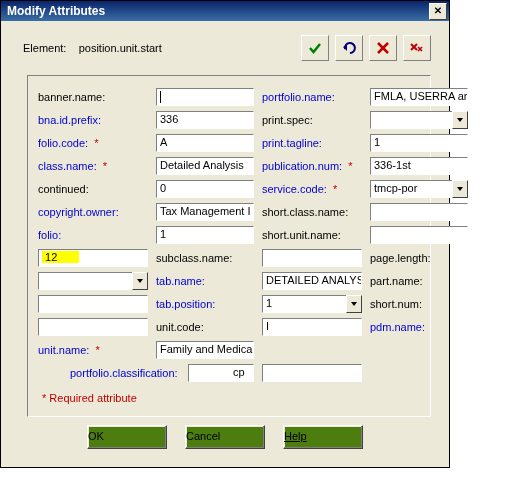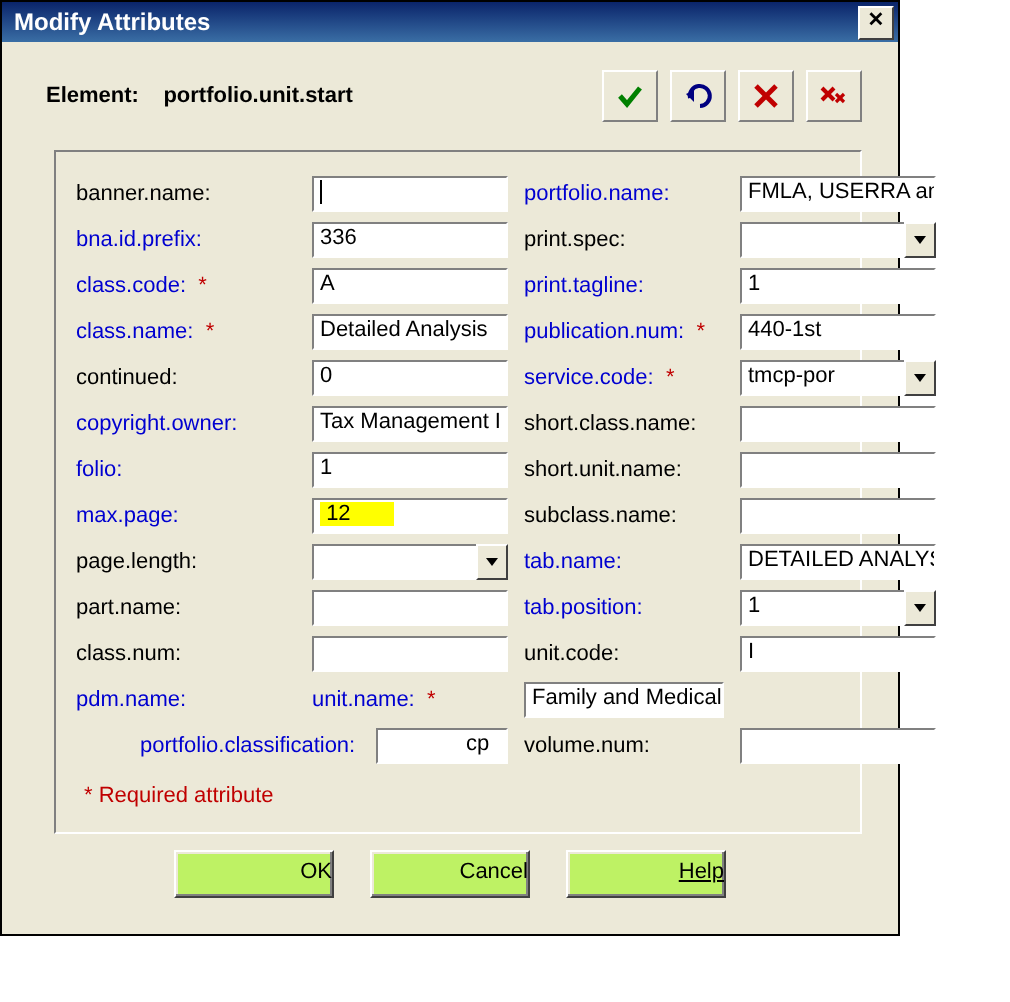--- a/index.html
+++ b/index.html
@@ -40,21 +40,21 @@
     text-align: center;
     color: #000;
     font-weight: bold;
   }
   .toolbar-row {
     display: flex;
     align-items: center;
     justify-content: space-between;
     padding: 14px 18px 6px 22px;
   }
-  .el-label { font-weight: bold; }
+  .el-label { font-weight: normal; }
   .tool-btns { display: flex; gap: 6px; }
   .tbtn {
     width: 26px;
     height: 24px;
     background: #ece9d8;
     border: 1px solid #fff;
     border-right-color: #808080;
     border-bottom-color: #808080;
     display: flex;
     align-items: center;
@@ -122,27 +122,27 @@
   }
   .bottom-btns {
     display: flex;
     justify-content: center;
     gap: 18px;
     padding: 8px 0 18px 0;
   }
   .btn {
     min-width: 78px;
     height: 22px;
-    background: #bef264;
+    background: #4d7c0f;
     border: 1px solid #fff;
     border-right-color: #404040;
     border-bottom-color: #404040;
     box-shadow: inset -1px -1px 0 #808080, inset 1px 1px 0 #ece9d8;
     font: inherit;
-    text-align: right;
+    text-align: left;
     line-height: 20px;
   }
   .btn u { }
   .portfolio-row { grid-column: 1 / span 2; display:flex; gap:8px; align-items:center;}
   .portfolio-row .lbl { width:110px; flex:0 0 110px;padding-left:32px;}
   .portfolio-row .inp { flex:1;padding-left:44px;}
   .cursor {
     display:inline-block;
     width:1px;
     height:12px;
@@ -157,21 +157,21 @@
 
   <div class="titlebar">
     <span>Modify Attributes</span>
     <div class="tclose">✕</div>
   </div>
 
   <div class="toolbar-row">
     <div>
       <span class="el-label">Element:</span>
       &nbsp;&nbsp;
-      <span class="el-label">portfolio.unit.start</span>
+      <span class="el-label">position.unit.start</span>
     </div>
     <div class="tool-btns">
       <div class="tbtn">
         <svg viewBox="0 0 16 16">
             <polyline points="3,8 6.5,12 13,4" fill="none" stroke="#008000" stroke-width="2.5"></polyline>
           </svg>
       </div>
       <div class="tbtn">
         <svg viewBox="0 0 16 16">
             <path d="M4 9 A5 5 0 1 1 9 13" fill="none" stroke="#000080" stroke-width="2"></path>
@@ -212,29 +212,29 @@
       <div class="lbl">print.spec:</div>
       <div class="combo">
         <div class="inp"></div>
         <div class="cbtn">
             <svg viewBox="0 0 8 8">
               <polygon points="1,2 7,2 4,6" fill="#000"></polygon>
             </svg>
           </div>
       </div>
 
-      <div class="lbl link"><span>class.code:</span>&nbsp;&nbsp;<span class="req">*</span></div>
+      <div class="lbl link"><span>folio.code:</span>&nbsp;&nbsp;<span class="req">*</span></div>
       <div class="inp">A</div>
       <div class="lbl link">print.tagline:</div>
       <div class="inp">1</div>
 
       <div class="lbl link"><span>class.name:</span>&nbsp;&nbsp;<span class="req">*</span></div>
       <div class="inp">Detailed Analysis</div>
       <div class="lbl link"><span>publication.num:</span>&nbsp;&nbsp;<span class="req">*</span></div>
-      <div class="inp">440-1st</div>
+      <div class="inp">336-1st</div>
 
       <div class="lbl">continued:</div>
       <div class="inp">0</div>
       <div class="lbl link"><span>service.code:</span>&nbsp;&nbsp;<span class="req">*</span></div>
       <div class="combo">
         <div class="inp">tmcp-por</div>
         <div class="cbtn">
             <svg viewBox="0 0 8 8">
               <polygon points="1,2 7,2 4,6" fill="#000"></polygon>
             </svg>
@@ -244,21 +244,20 @@
       <div class="lbl link">copyright.owner:</div>
       <div class="inp">Tax Management I</div>
       <div class="lbl">short.class.name:</div>
       <div class="inp"></div>
 
       <div class="lbl link">folio:</div>
       <div class="inp">1</div>
       <div class="lbl">short.unit.name:</div>
       <div class="inp"></div>
 
-      <div class="lbl link">max.page:</div>
       <div class="inp"><span class="hl">&nbsp;<span>12</span>&nbsp;&nbsp;&nbsp;&nbsp;&nbsp;&nbsp;&nbsp;</span></div>
       <div class="lbl">subclass.name:</div>
       <div class="inp"></div>
 
       <div class="lbl">page.length:</div>
       <div class="combo">
         <div class="inp"></div>
         <div class="cbtn">
             <svg viewBox="0 0 8 8">
               <polygon points="1,2 7,2 4,6" fill="#000"></polygon>
@@ -273,34 +272,33 @@
       <div class="lbl link">tab.position:</div>
       <div class="combo">
         <div class="inp">1</div>
         <div class="cbtn">
             <svg viewBox="0 0 8 8">
               <polygon points="1,2 7,2 4,6" fill="#000"></polygon>
             </svg>
           </div>
       </div>
 
-      <div class="lbl">class.num:</div>
+      <div class="lbl">short.num:</div>
       <div class="inp"></div>
       <div class="lbl">unit.code:</div>
       <div class="inp">I</div>
 
       <div class="lbl link">pdm.name:</div>
       <div class="lbl link"><span>unit.name:</span>&nbsp;&nbsp;<span class="req">*</span></div>
       <div class="inp">Family and Medical</div>
 
       <div class="portfolio-row">
         <div class="lbl link">portfolio.classification:</div>
         <div class="inp">cp</div>
       </div>
-      <div class="lbl">volume.num:</div>
       <div class="inp"></div>
 
     </div>
 
     <div class="required-note">* Required attribute</div>
   </div>
 
   <div class="bottom-btns">
     <div class="btn">OK</div>
     <div class="btn">Cancel</div>

